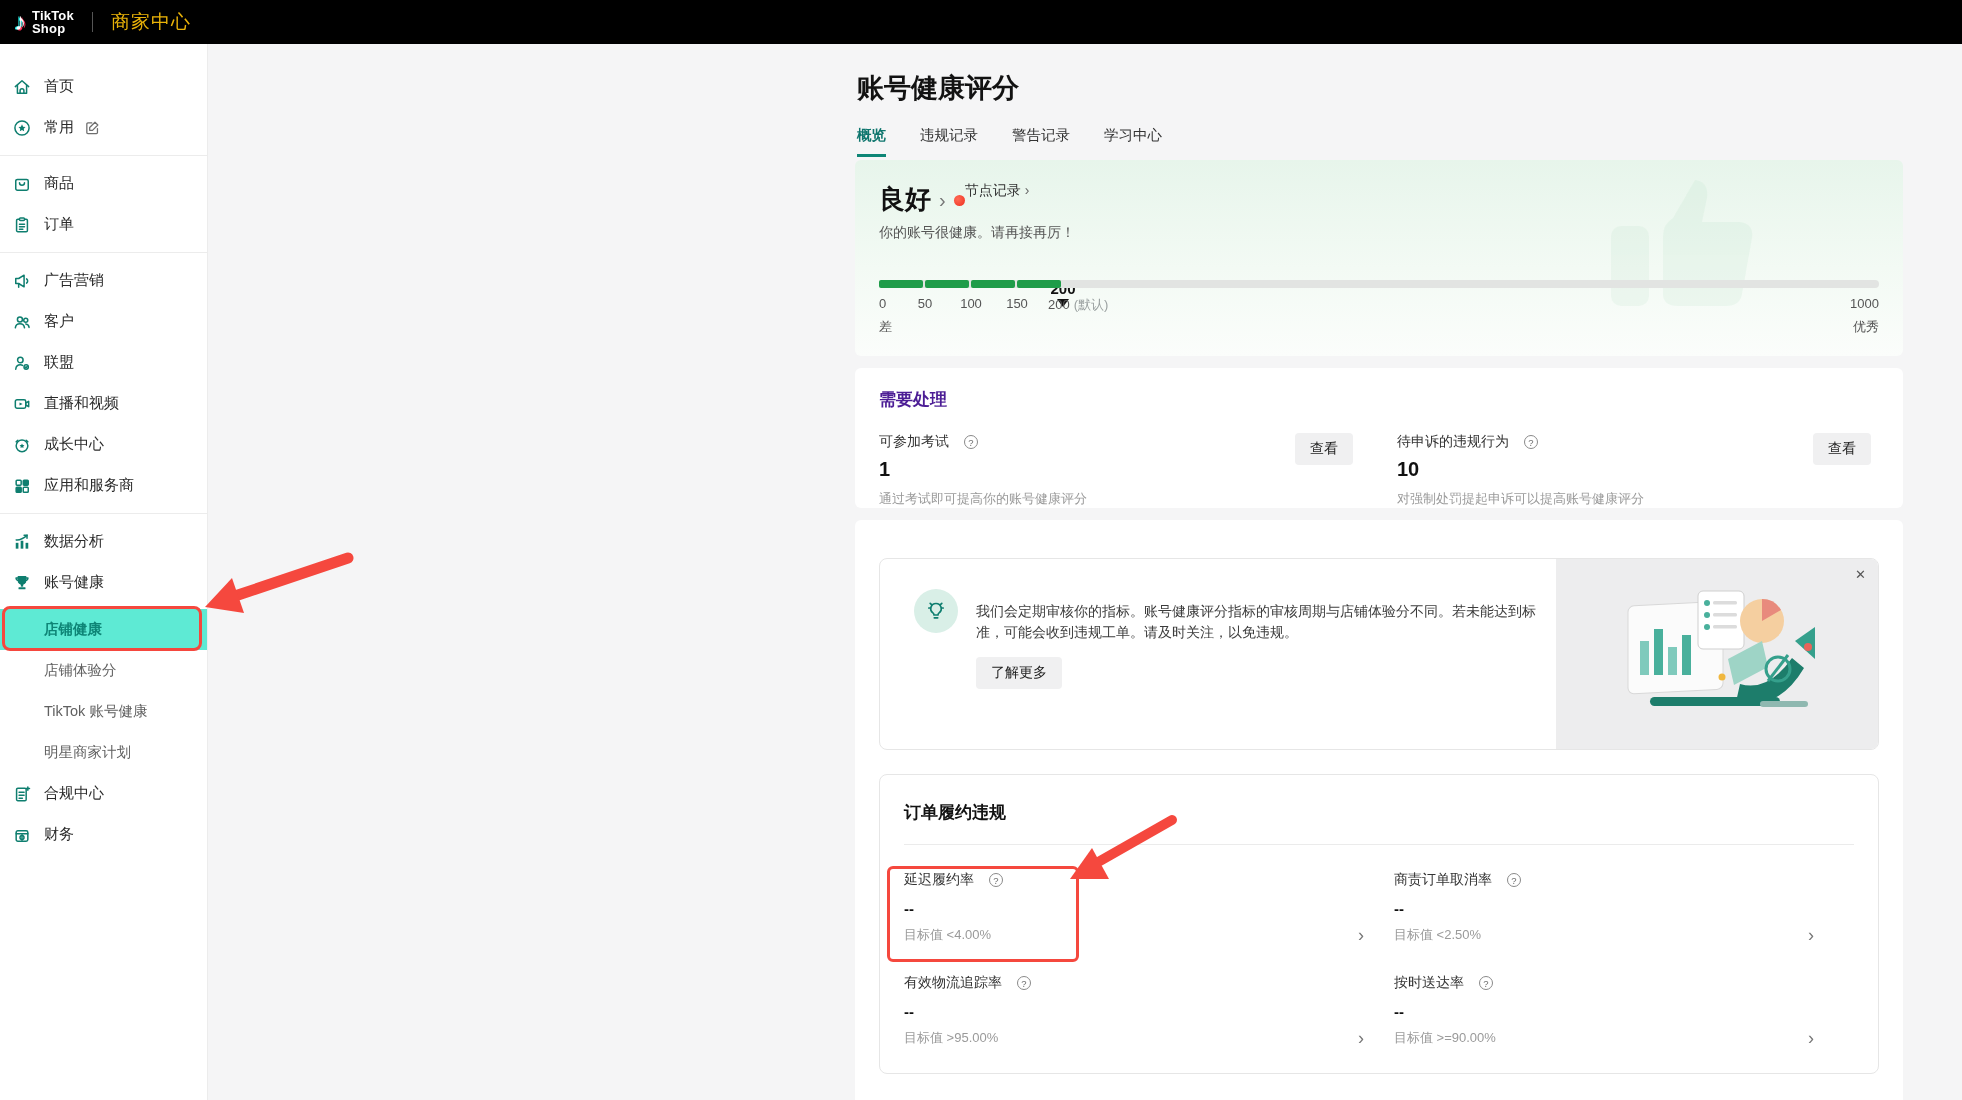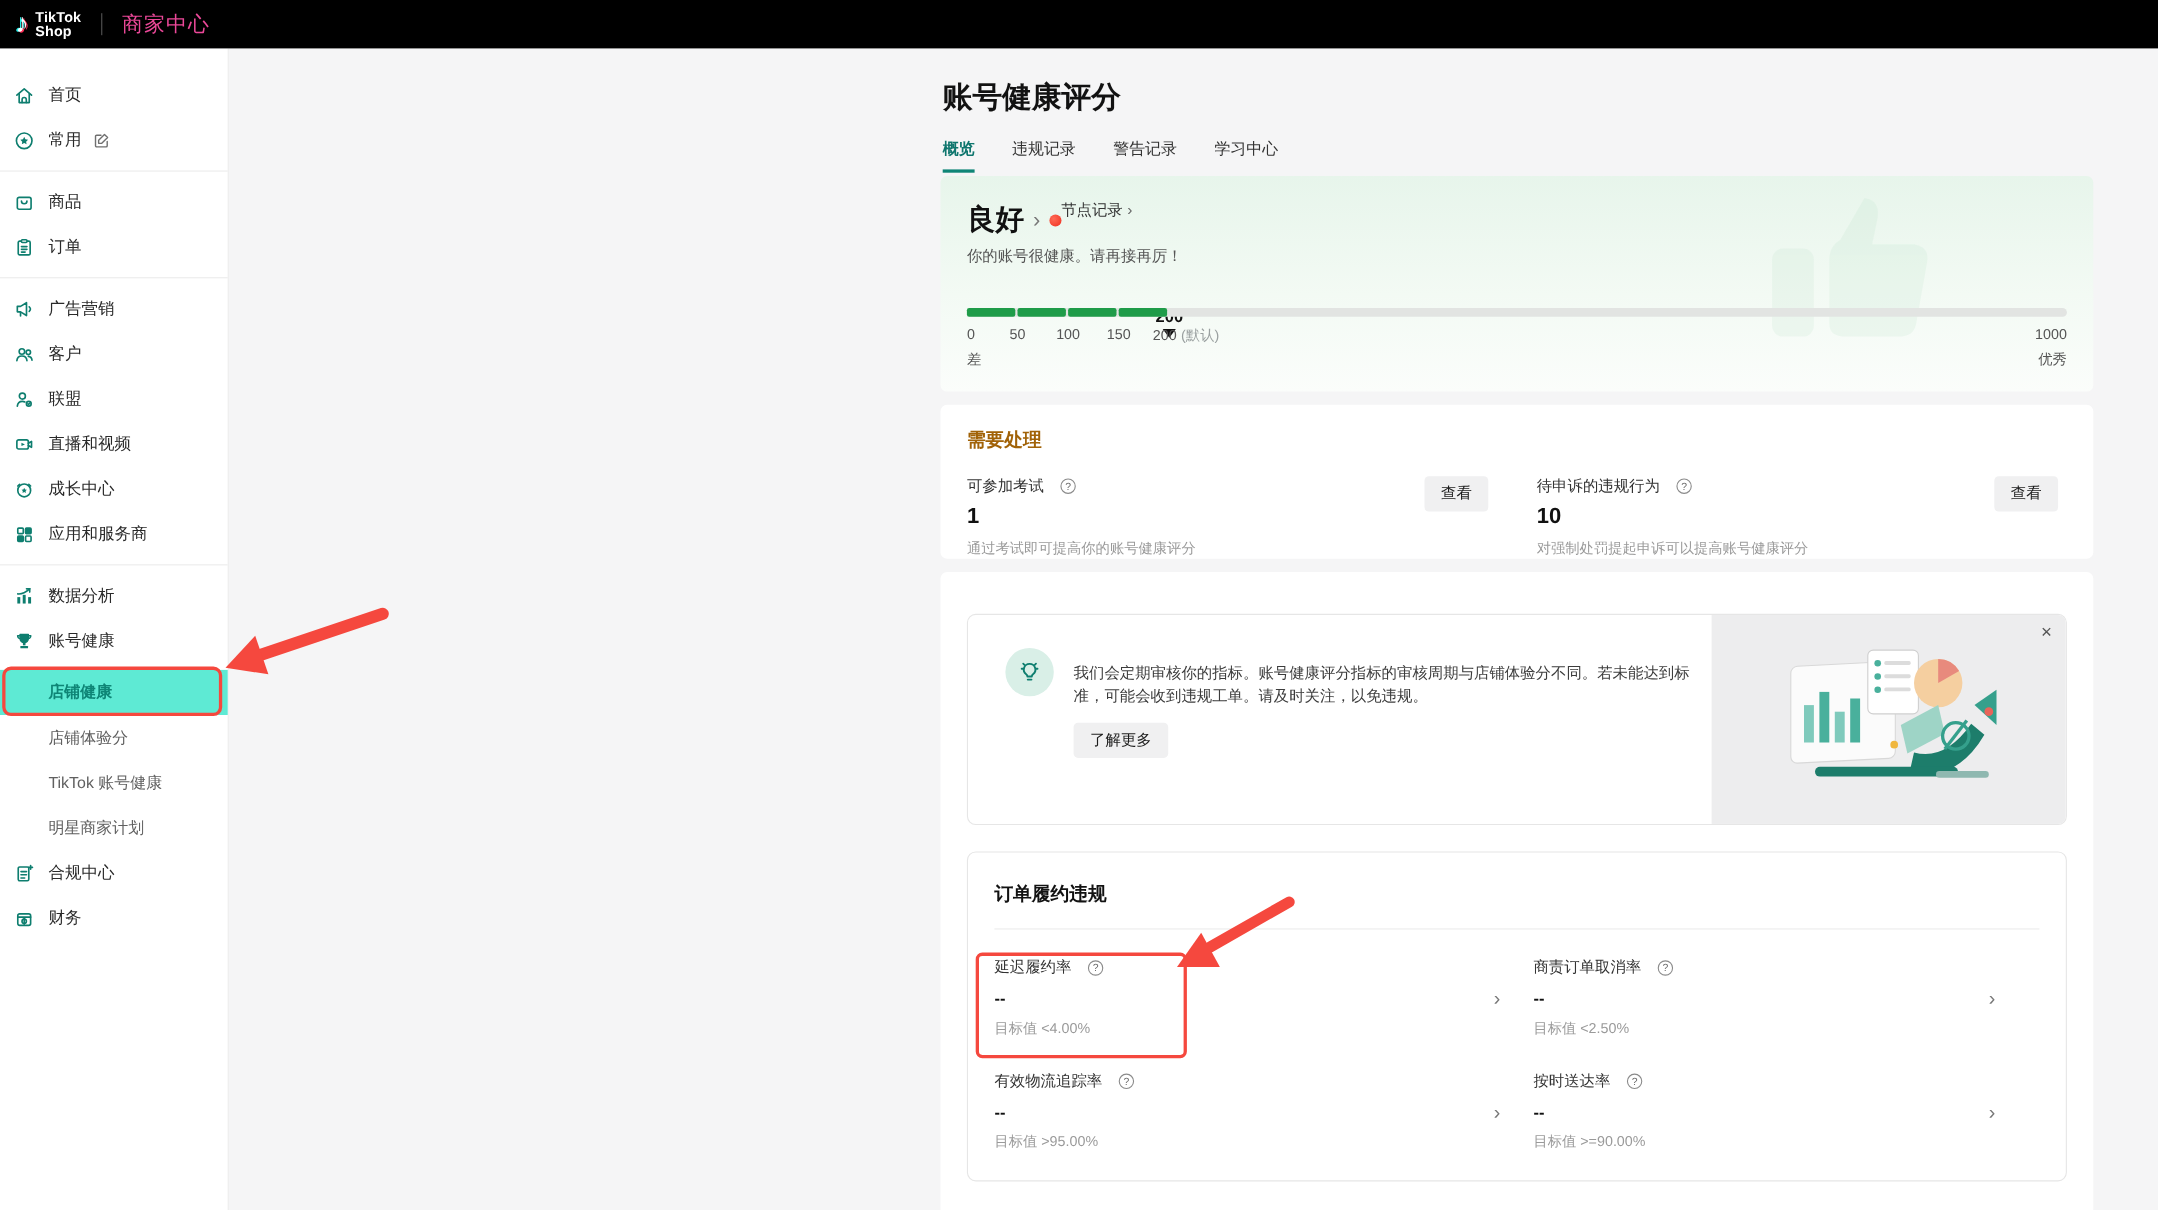--- a/index.html
+++ b/index.html
@@ -8,21 +8,21 @@
     font-family: "Liberation Sans", "DejaVu Sans", sans-serif;
     background:#f5f5f6; position:relative; color:#1f1f1f;
   }
   
   .topbar { position:absolute; left:0; top:0; width:1962px; height:44px;
     background:#000; display:flex; align-items:center; padding-left:14px; z-index:30; }
   .logo-note { font-size:24px; color:#fff; font-weight:bold; line-height:1;
     text-shadow:-1.5px 0 #25f4ee, 1.5px 1px #fe2c55; margin-right:6px; }
   .logo-text { color:#fff; font-weight:bold; font-size:13px; line-height:13px; letter-spacing:.2px; }
   .topbar-sep { width:1px; height:20px; background:#555; margin:0 18px; }
-  .topbar-title { color:#ec4899; font-size:19px; letter-spacing:1px; }
+  .topbar-title { color:#eab308; font-size:19px; letter-spacing:1px; }
 
   
   .sidebar { position:absolute; left:0; top:44px; width:208px; bottom:0;
     background:#fff; border-right:1px solid #ececec; padding-top:22px; z-index:10; }
   .side-item { height:41px; display:flex; align-items:center; padding-left:12px;
     font-size:15px; color:#2a2a2a; cursor:pointer; }
   .side-item .ic { width:20px; height:20px; margin-right:12px; color:#0e7e6f; flex:none; }
   .side-item .ic svg { width:20px; height:20px; display:block; }
   .edit-ic { width:17px; height:17px; margin-left:10px; color:#6f6f6f; }
   .edit-ic svg { width:17px; height:17px; display:block; }
@@ -72,21 +72,21 @@
   .tick.t150 { left:13.8%; }
   .tick.t200 { left:18.4%; transform:translateX(-15px); }
   .tick.t200 .dflt { color:#9aa0a0; margin-left:4px;margin-top:21px; }
   .tick.t1000 { left:auto; right:0; transform:none; }
   .score-ends { display:flex; justify-content:space-between; margin-top:5px; font-size:13px; color:#555; }
   .thumb-mark { position:absolute; right:80px; top:6px; opacity:.55; pointer-events:none; }
 
   
   .todo-card { position:absolute; left:855px; top:368px; width:1048px; height:140px;
     background:#fff; border-radius:6px; padding:20px 32px 20px 24px; }
-  .card-h { font-size:17px; font-weight:bold; color:#a16207; }
+  .card-h { font-size:17px; font-weight:bold; color:#4c1d95; }
   .todo-cols { display:flex; margin-top:22px; gap:44px; }
   .todo-col { flex:1; display:flex; justify-content:space-between; align-items:flex-start; }
   .metric-label { font-size:14px; color:#333; display:flex; align-items:center; gap:15px; }
   .help-ic { width:14px; height:14px; border:1px solid #8a8a8a; border-radius:50%;
     font-size:9.5px; color:#6c6c6c; display:inline-flex; align-items:center; justify-content:center; cursor:pointer; }
   .todo-val { font-size:20px; font-weight:bold; color:#111; margin-top:7px; }
   .todo-cap { font-size:13px; color:#9a9a9a; margin-top:9px; }
   .gray-btn { background:#f0f0f1; border:none; border-radius:4px; font-size:14px; color:#1c1c1c;
     padding:7px 15px; cursor:pointer; font-family:inherit; white-space:nowrap; }
 
@@ -104,21 +104,21 @@
   .banner-body { font-size:14px; color:#3c3c3c; line-height:21px; margin-top:12px; max-width:600px; }
   .banner-btn { margin-top:14px; }
   .banner-right { width:322px; background:#ededee; flex:none; position:relative;
     display:flex; align-items:center; justify-content:center; }
   .banner-close { position:absolute; top:8px; right:12px; font-size:13px; color:#555; cursor:pointer; }
 
   .fulfil-card { margin-top:24px; border:1px solid #e6e6e6; border-radius:8px; padding-bottom:26px; }
   .fulfil-head { font-size:17px; font-weight:bold; color:#121212; padding:26px 24px 20px; }
   .fulfil-div { height:1px; background:#ebebeb; margin:0 24px; }
   .fulfil-grid { display:grid; grid-template-columns:1fr 1fr; column-gap:30px; padding:26px 24px 0; row-gap:30px; }
-  .fm-cell { display:flex; justify-content:space-between; align-items:center; cursor:pointer; }
+  .fm-cell { display:flex; justify-content:space-between; align-items:flex-end; cursor:pointer; }
   .fm-cell.right-pad { padding-right:40px; }
   .fm-val { font-size:15px; font-weight:bold; color:#111; margin-top:11px; }
   .fm-target { font-size:13px; color:#9a9a9a; margin-top:9px; }
   .fm-chev { font-size:18px; color:#777; line-height:1; margin-top:1px; }
 
   
   .red-rect { position:absolute; border:3px solid #f5483e; border-radius:8px; z-index:40; pointer-events:none; }
   #red-rect-sidebar { left:2px; top:606px; width:200px; height:45px; }
   #red-rect-metric { left:887px; top:866px; width:192px; height:96px; border-radius:6px; }
   .arrow-layer { position:absolute; left:0; top:0; width:1962px; height:1100px; z-index:41; pointer-events:none; }

